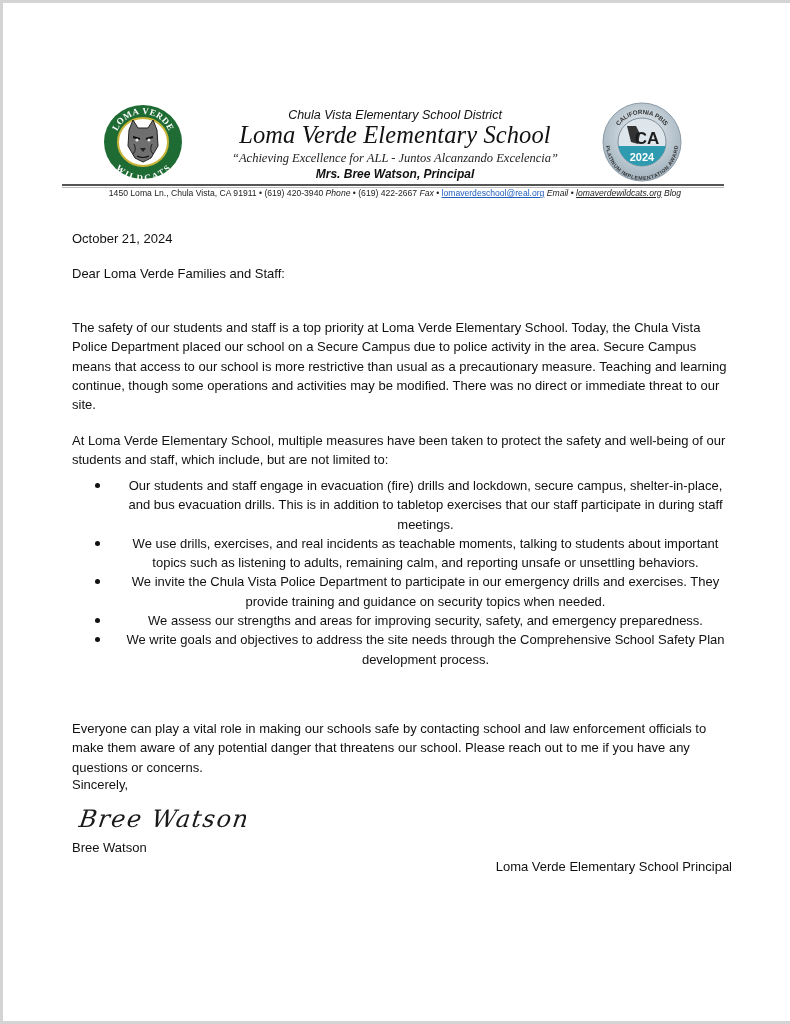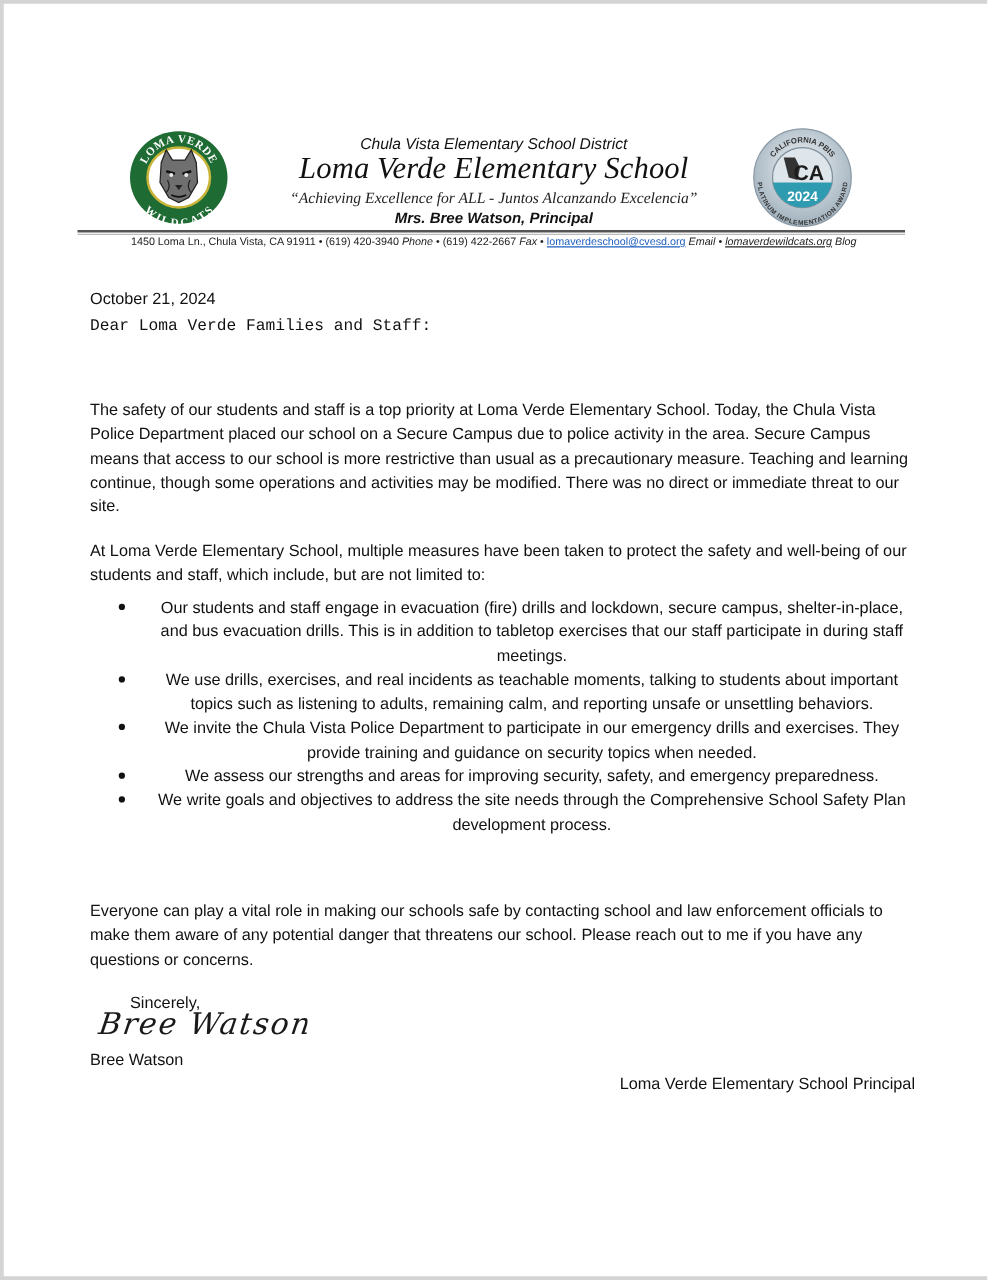--- a/index.html
+++ b/index.html
@@ -44,32 +44,32 @@
   }
   .contact .it { font-style: italic; }
   .contact a.email { color: #1f5fbf; text-decoration: underline; }
   .contact a.blog { color: #222; text-decoration: underline; font-style: italic; }
 
   .body-text {
     position: absolute; left: 72px; width: 660px;
     font-size: 13px; line-height: 19.3px; color: #111;
   }
   .date { top: 229px; }
-  .salutation { top: 251px; font-family: Liberation Mono, monospace; }
+  .salutation { top: 264px; }
   .para1 { top: 305px; }
   .para2 { top: 418px; }
   .bullets { top: 476px; left: 72px; width: 660px; }
   .bullets ul { margin: 0; padding: 0; list-style: none; text-align: center; }
   .bullets li { position: relative; padding-left: 47px; }
   .bullets li .dot {
     position: absolute; left: 23px; top: 7px; width: 5px; height: 5px;
     border-radius: 50%; background: #111;
   }
   .para3 { top: 706px; }
-  .closing { top: 792px; margin-left: 32px; }
+  .closing { top: 775px; }
   .signature {
     position: absolute; left: 76px; top: 800px; width: 170px; height: 36px;
   }
   .sig-name { top: 838px; }
   .sig-title { top: 857px; text-align: right; }
 </style>
 </head>
 <body>
 
 <div class="page-frame"></div>
@@ -141,21 +141,21 @@
 
   <div class="contact">
     <span>1450 Loma Ln., Chula Vista, CA  91911</span>
     <span>•</span>
     <span>(619) 420-3940</span>
     <span class="it">Phone</span>
     <span>•</span>
     <span>(619) 422-2667</span>
     <span class="it">Fax</span>
     <span>•</span>
-    <a class="email">lomaverdeschool@cvesd.org</a>
+    <a class="email">lomaverdeschool@real.org</a>
     <span class="it">Email</span>
     <span>•</span>
     <a class="blog">lomaverdewildcats.org</a>
     <span class="it">Blog</span>
   </div>
 </div>
 
 <div class="body-text date">October 21, 2024</div>
 <div class="body-text salutation">Dear Loma Verde Families and Staff:</div>
 <p class="body-text para1">The safety of our students and staff is a top priority at Loma Verde Elementary School. Today, the Chula Vista Police Department placed our school on a Secure Campus due to police activity in the area. Secure Campus means that access to our school is more restrictive than usual as a precautionary measure. Teaching and learning continue, though some operations and activities may be modified. There was no direct or immediate threat to our site.</p>

